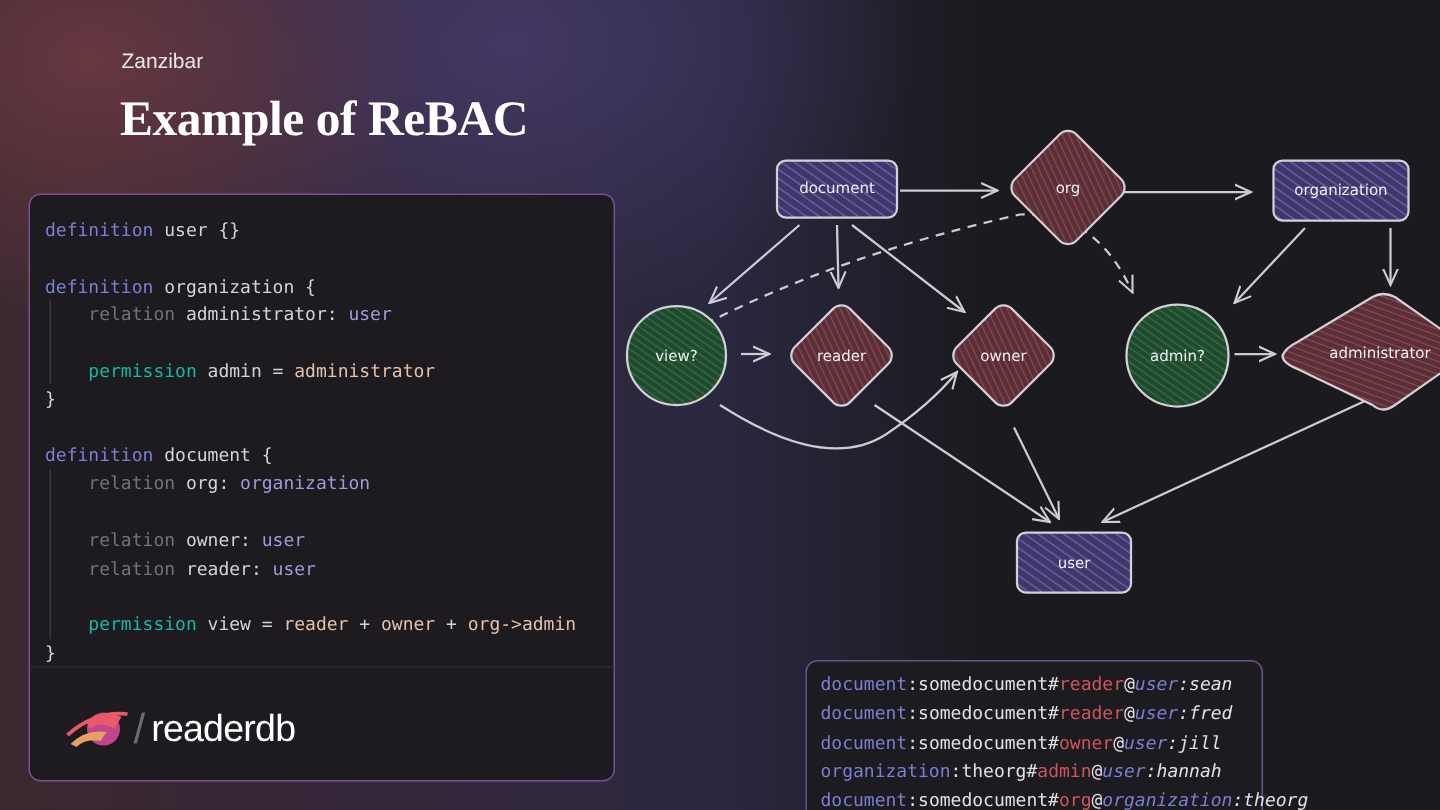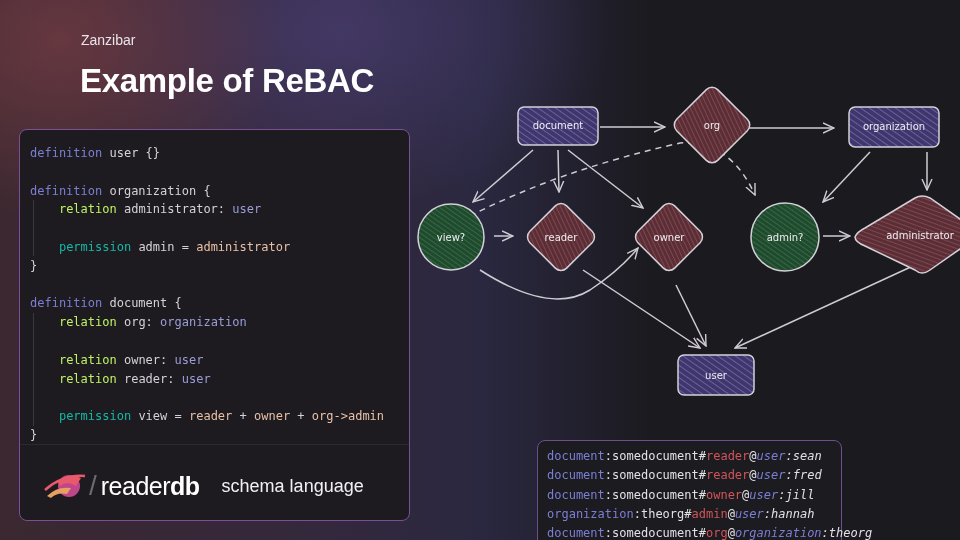--- a/index.html
+++ b/index.html
@@ -14,51 +14,51 @@
       radial-gradient(ellipse 320px 260px at 60px 40px, rgba(110,58,66,0.85), rgba(110,58,66,0) 70%),
       radial-gradient(ellipse 360px 240px at 340px 30px, rgba(70,60,110,0.8), rgba(70,60,110,0) 75%),
       linear-gradient(90deg, #3b2830 0%, #33283d 35%, #2a2840 50%, #1b1a1f 68%);
   }
   .subtitle {
     position: absolute; left: 81px; top: 32px;
     color: #e8e4ea; font-size: 14px; text-align: center;
   }
   .title {
     position: absolute; left: 80px; top: 62px;
-    color: #ffffff; font-size: 33px; font-weight: bold; letter-spacing: -0.3px;
+    color: #ffffff; font-size: 33px; font-weight: bold; letter-spacing: -0.3px; font-family: Liberation Serif, serif;
   }
   .code-panel {
     position: absolute; left: 19px; top: 129px; width: 391px; height: 392px;
     background: #1d1b20; border: 1.5px solid #7a4f96; border-radius: 8px;
     box-sizing: border-box; overflow: hidden;
   }
   .code {
     position: absolute; left: 10px; top: 14px;
     font-family: "DejaVu Sans Mono", monospace; font-size: 12px;
     line-height: 18.8px; color: #d4d2d8; white-space: pre;
   }
   .code .line { height: 18.8px; }
   .kw-def { color: #7b7fd4; }
-  .kw-rel { color: #bef264; }
+  .kw-rel { color: #737373; }
   .kw-perm { color: #14b8a6; }
   .type-ref { color: #9a9dd8; }
   .expr-ref { color: #e8c0a8; }
   .indent-guide {
     position: absolute; left: 13px; width: 1px; background: #3a3840;
   }
   .code-divider {
     position: absolute; left: 0; right: 0; top: 314px; height: 1px; background: #2c2a31;
   }
   .brand {
     position: absolute; left: 23px; top: 340px; display: flex; align-items: center;
   }
   .brand-logo { width: 44px; height: 32px; }
   .brand-slash { color: #6e6a72; font-size: 28px; margin: 0 4px 0 2px; font-weight: 300; }
   .brand-name { color: #ffffff; font-size: 25px; letter-spacing: -0.5px; }
-  .brand-name b { font-weight: bold; }
+  .brand-name b { font-weight: normal; }
   .brand-caption { color: #f2f0f4; font-size: 18px; margin-left: 22px; }
 
   .tuple-panel {
     position: absolute; left: 537px; top: 414px; width: 305px; height: 108px;
     background: #1c1b20; border: 1.5px solid #6d4f8e; border-radius: 8px; box-sizing: border-box; margin-top: 26px;
   }
   .tuples {
     position: absolute; left: 9px; top: 6px;
     font-family: "DejaVu Sans Mono", monospace; font-size: 12px;
     line-height: 19.3px; white-space: pre; color: #d8d6dc;
@@ -90,21 +90,20 @@
   <div class="code-divider"></div>
   <div class="brand">
     <svg class="brand-logo" viewBox="0 0 44 32">
       <ellipse cx="26" cy="16" rx="11" ry="11" fill="#c0468c"></ellipse>
       <path d="M15 12 Q26 2 38 8 L33 16 Q24 10 17 16 Z" fill="#e85a6a"></path>
       <path d="M4 26 Q14 16 28 18 L24 24 Q14 22 8 28 Z" fill="#e8a060"></path>
       <path d="M2 20 Q20 4 42 6" stroke="#e85a6a" stroke-width="2.5" fill="none"></path>
     </svg>
     <span class="brand-slash">/</span>
     <span class="brand-name"><span>reader</span><b>db</b></span>
-    <span class="brand-caption">schema language</span>
   </div>
 </div>
 
 <svg class="diagram" viewBox="0 0 550 330">
   <defs>
     <pattern id="hatch-type" width="5" height="5" patternUnits="userSpaceOnUse" patternTransform="rotate(-55)">
       <rect width="5" height="5" fill="#3f3669"></rect>
       <line x1="0" y1="0" x2="0" y2="5" stroke="#6a5fa8" stroke-width="2"></line>
     </pattern>
     <pattern id="hatch-rel" width="4" height="4" patternUnits="userSpaceOnUse" patternTransform="rotate(-70)">

